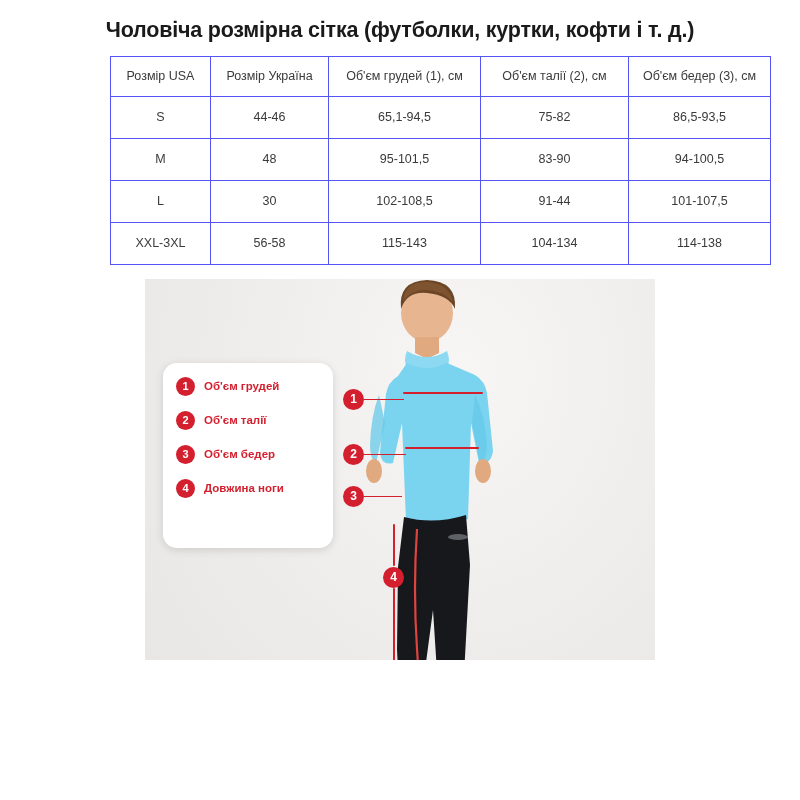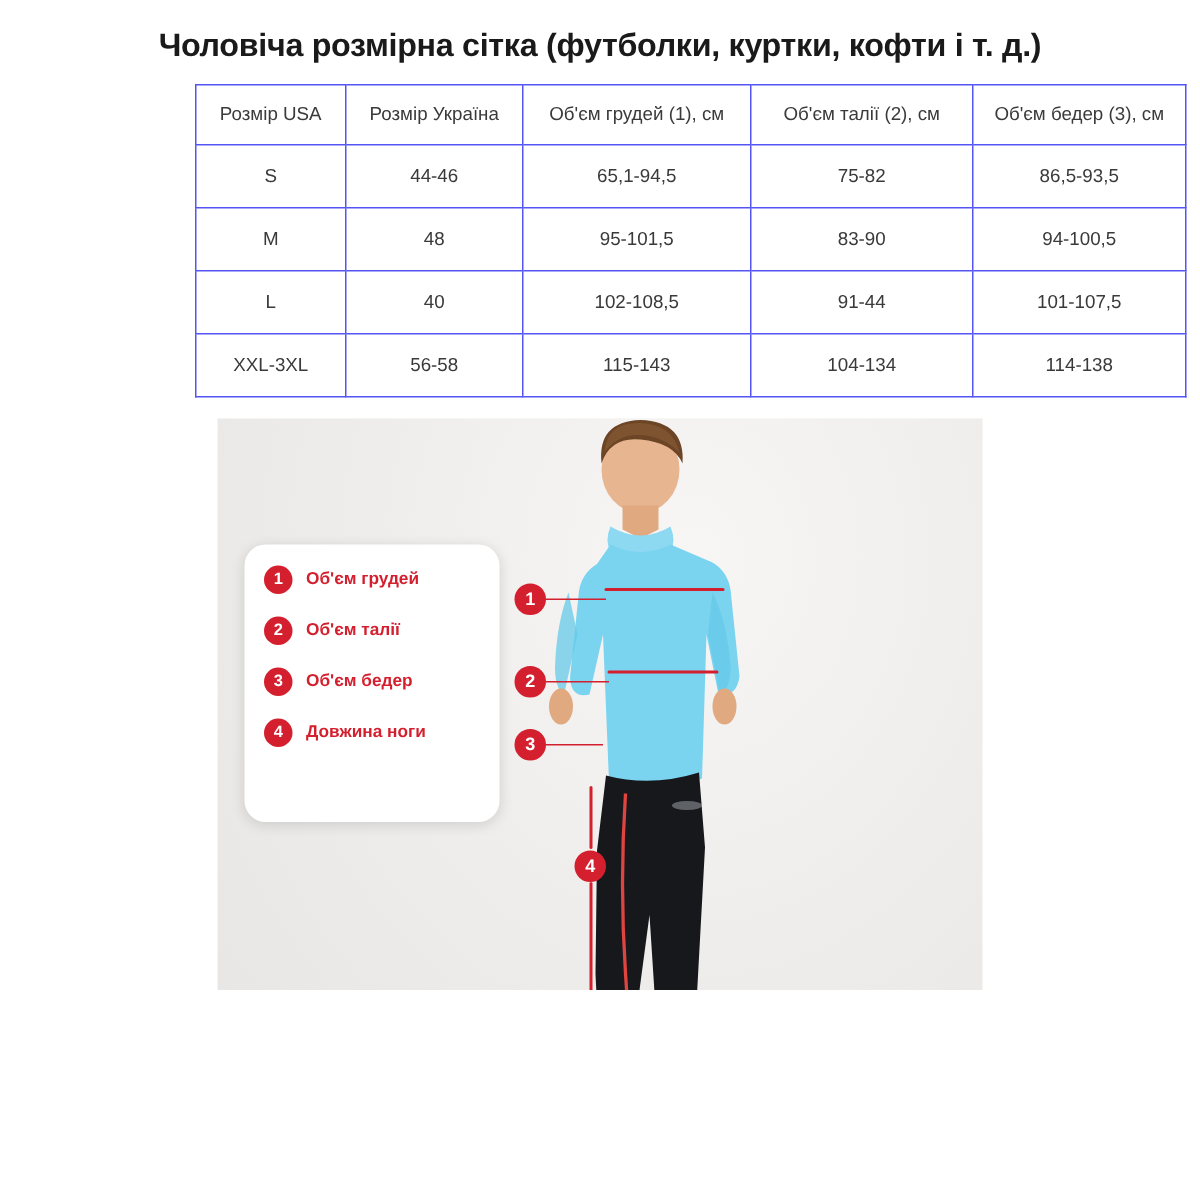--- a/index.html
+++ b/index.html
@@ -28,21 +28,20 @@
     text-align: center;
     padding: 18px 6px 12px 6px;
     letter-spacing: -0.2px;
     line-height: 1.2;
     white-space: nowrap;
   }
 
   
   .table-wrap {
     padding: 0 110px;
-    margin-left: 20px;
   }
   table.size-table {
     width: 660px;
     border-collapse: collapse;
     margin: 0 auto;
     font-size: 12.5px;
     color: #3a3a3a;
     table-layout: fixed;
   }
   table.size-table th,
@@ -186,21 +185,21 @@
         </tr>
         <tr>
           <td>M</td>
           <td>48</td>
           <td>95-101,5</td>
           <td>83-90</td>
           <td>94-100,5</td>
         </tr>
         <tr>
           <td>L</td>
-          <td>40</td>
+          <td>30</td>
           <td>102-108,5</td>
           <td>91-44</td>
           <td>101-107,5</td>
         </tr>
         <tr>
           <td>XXL-3XL</td>
           <td>56-58</td>
           <td>115-143</td>
           <td>104-134</td>
           <td>114-138</td>

